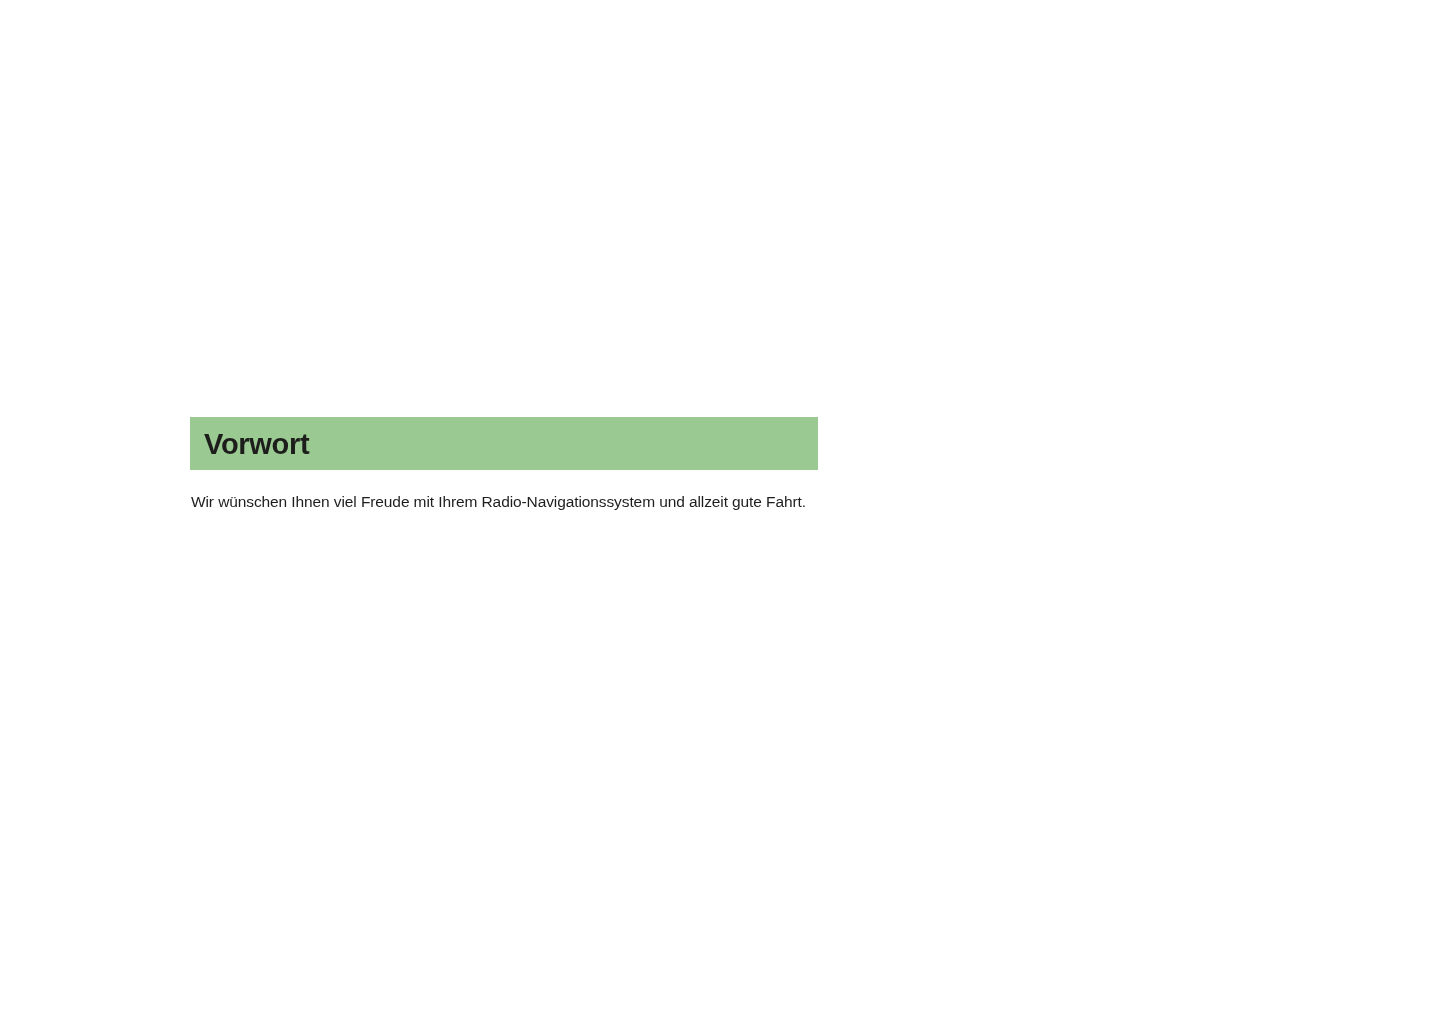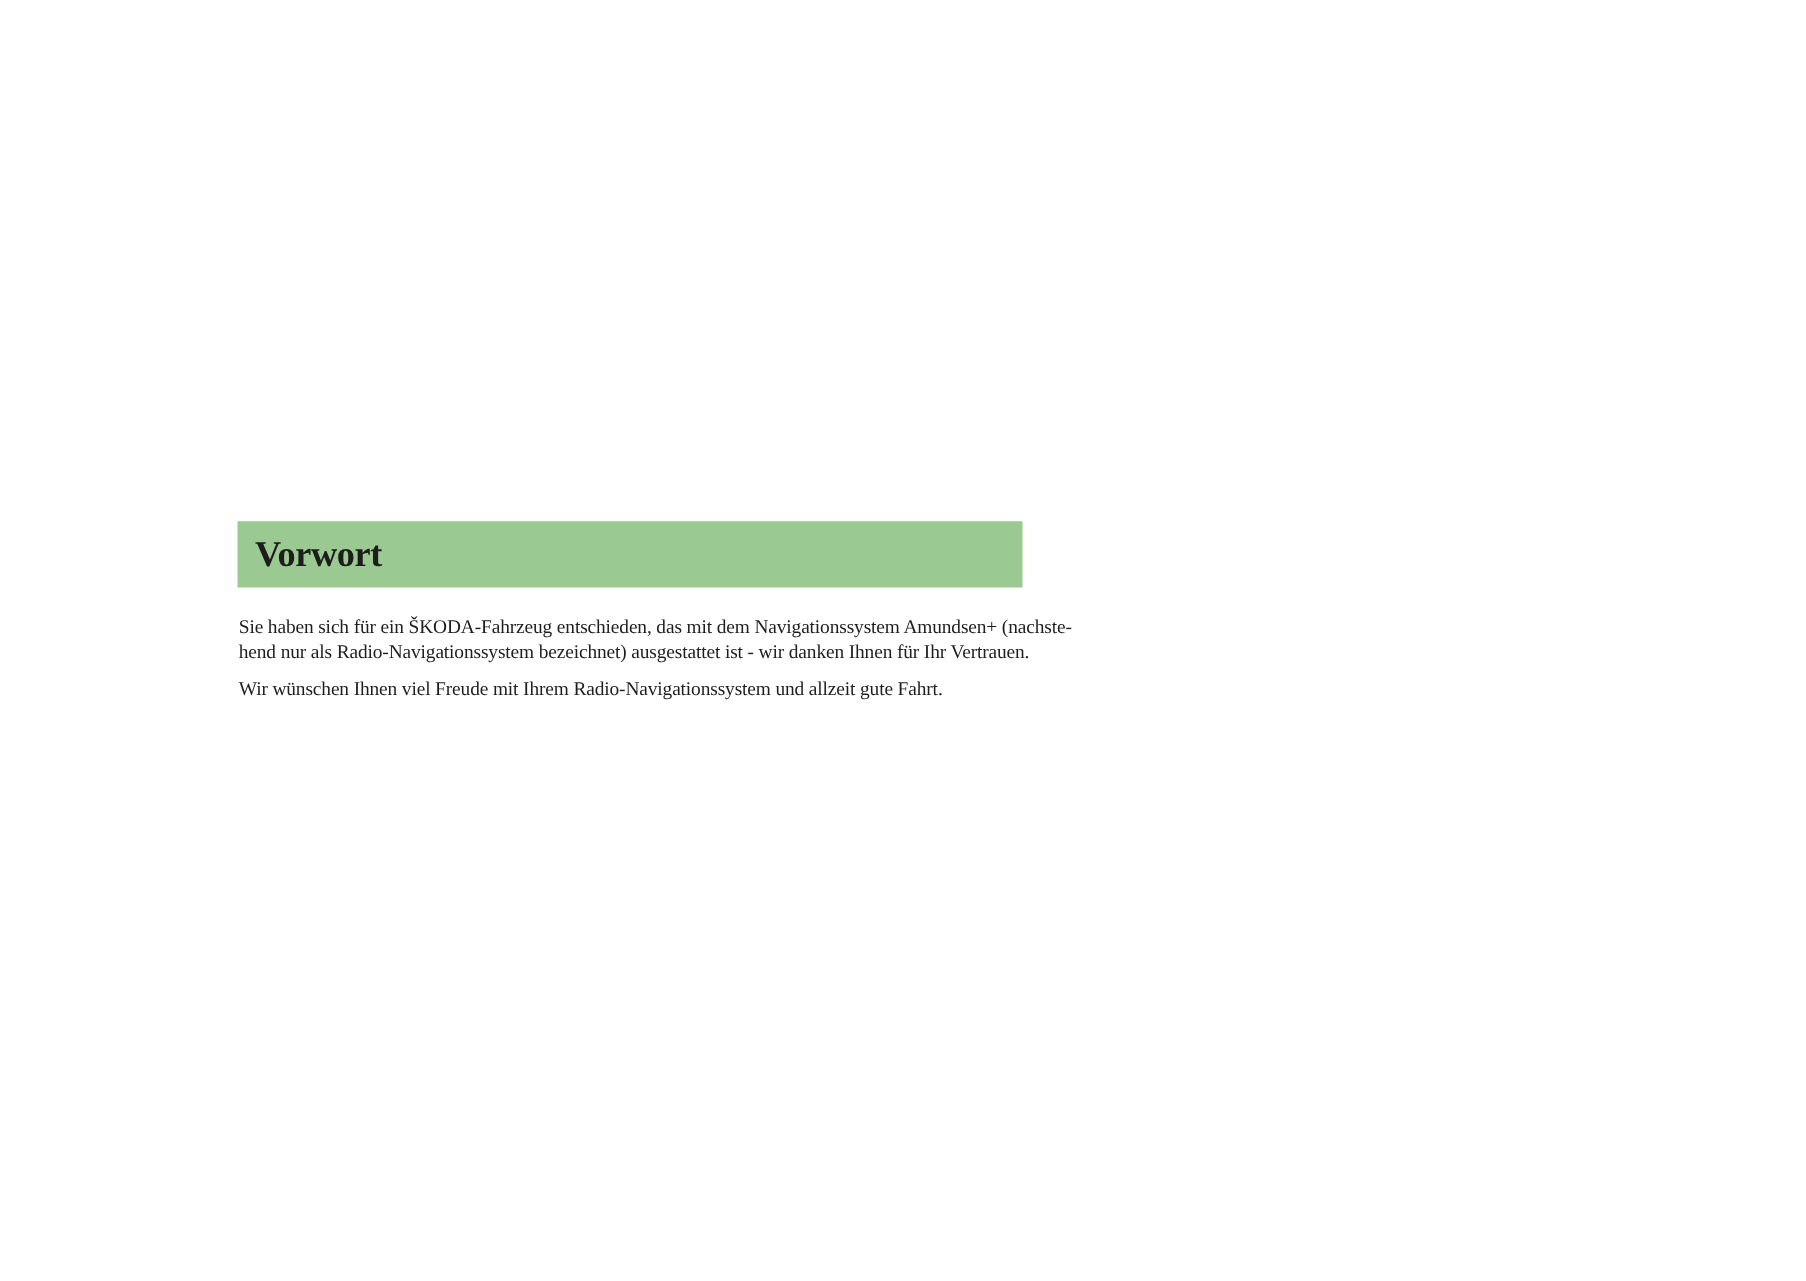--- a/index.html
+++ b/index.html
@@ -8,21 +8,20 @@
     height: 1025px;
     background: #ffffff;
     font-family: "Liberation Sans", sans-serif;
     overflow: hidden;
   }
   .page {
     position: relative;
     width: 1445px;
     height: 1025px;
     background: #ffffff;
-    font-family: Liberation Serif, serif;
   }
   .section-header {
     position: absolute;
     left: 190px;
     top: 417px;
     width: 628px;
     height: 53px;
     background: #9aca92;
     display: flex;
     align-items: center;
@@ -54,18 +53,16 @@
 </head>
 <body>
 
 <div class="page">
 
   <div class="section-header">
     <h1 class="section-title">Vorwort</h1>
   </div>
 
   <div class="body-text">
-    <p>Sie haben sich für ein ŠKODA-Fahrzeug entschieden, das mit dem Navigationssystem Amundsen+ (nachste-
-hend nur als Radio-Navigationssystem bezeichnet) ausgestattet ist - wir danken Ihnen für Ihr Vertrauen.</p>
     <p>Wir wünschen Ihnen viel Freude mit Ihrem Radio-Navigationssystem und allzeit gute Fahrt.</p>
   </div>
 
 </div>
 
 </body></html>

